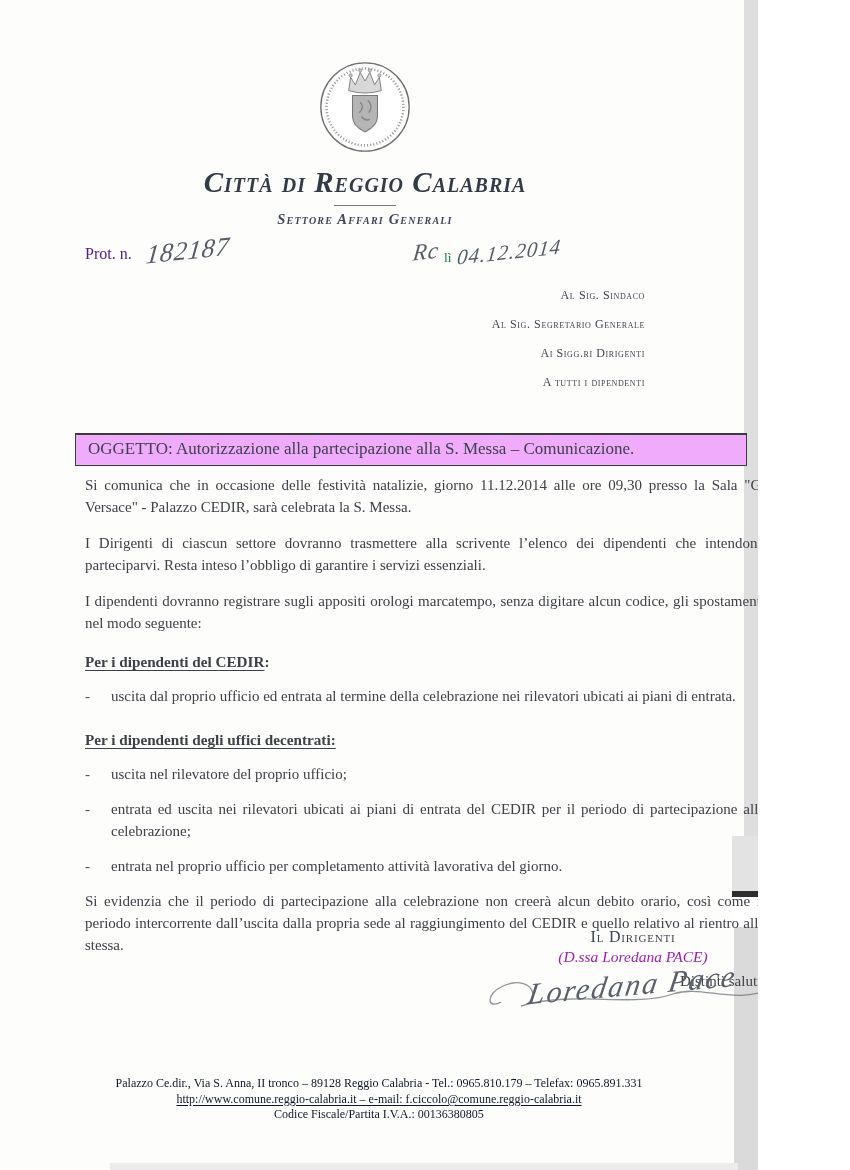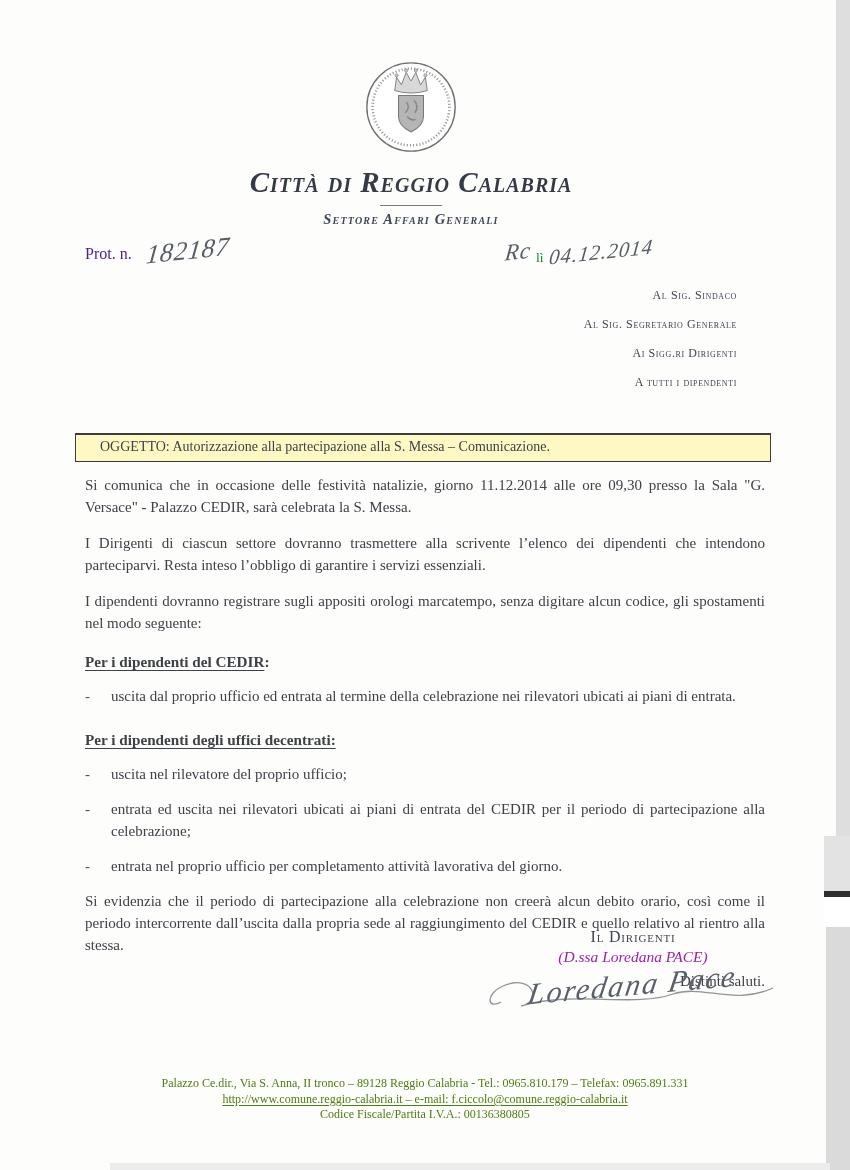--- a/index.html
+++ b/index.html
@@ -1,18 +1,18 @@
 <!DOCTYPE html>
 <html lang="it"><head>
 <meta charset="utf-8">
 <style>
   html,body{margin:0;padding:0;background:#ffffff;}
   .page{
     position:relative;
-    width:850px;height:1170px;
+    width:758px;height:1170px;
     background:#fdfdfc;
     font-family:"Liberation Serif", serif;
     color:#3e4148;
     overflow:hidden;
   }
   
   .band-right{position:absolute;right:0;top:0;width:14px;height:1170px;background:#dedede;}
   .band-right-wide{position:absolute;right:0;top:836px;width:26px;height:57px;background:#e3e3e3;}
   .band-dark{position:absolute;right:0;top:891px;width:26px;height:6px;background:#2e2e2e;}
   .band-gap{position:absolute;right:0;top:897px;width:26px;height:30px;background:#ffffff;}
@@ -50,22 +50,22 @@
   .recipients{position:absolute;top:281px;right:113px;text-align:right;}
   .recipient{
     font-size:12px;font-variant:small-caps;letter-spacing:.6px;
     color:#3f4450;line-height:29px;
   }
 
   
   .subject-box{
     position:absolute;top:433px;left:75px;width:646px;
     border:1.3px solid #3c3c3c;border-top-width:2px;
-    padding:4px 24px 6px;
-    font-size:14px;color:#3d414b;background:#fef9c3;
+    padding:4px 12px 6px;
+    font-size:17px;color:#3d414b;background:#f0abfc;
   }
 
   
   .bodytext{position:absolute;top:474px;left:85px;width:680px;font-size:15px;line-height:22px;text-align:justify;}
   .para{margin:0 0 14px 0;}
   .sec-heading{margin:17px 0 12px 0;font-weight:700;font-size:15.2px;text-align:left;}
   .sec-heading .u{text-decoration:underline;text-underline-offset:3px;}
   .bullet{display:flex;margin:0 0 13px 0;justify-content:center;}
   .bullet::before{content:"-";flex:0 0 26px;color:#4a4f58;}
   .bullet .bullet-text{flex:1;text-align:justify;}
@@ -76,21 +76,21 @@
   .signature{position:absolute;top:928px;left:468px;width:330px;text-align:center;}
   .sig-role{font-size:16px;font-variant:small-caps;letter-spacing:.8px;color:#3f4450;}
   .sig-name{font-size:15.5px;font-style:italic;color:#a21caf;margin-top:2px;}
   .sig-script{
     font-size:30px;font-style:italic;color:#5a6069;letter-spacing:2px;
     transform:rotate(-5deg) skewX(-14deg);display:inline-block;margin-top:2px;
   }
   .sig-flourish{display:block;margin:-34px auto 0;}
 
   
-  .footer{position:absolute;top:1076px;left:0;right:0;text-align:center;font-size:12px;color:#4d7c0f;line-height:15.5px;}
+  .footer{position:absolute;top:1076px;left:0;right:0;text-align:center;font-size:12px;color:#0f172a;line-height:15.5px;}
   .footer .underlined{text-decoration:underline;text-underline-offset:2px;}
 </style>
 </head>
 <body>
 
 <div class="page">
 
   <div class="band-right"></div>
   <div class="band-right-wide"></div>
   <div class="band-dark"></div>

